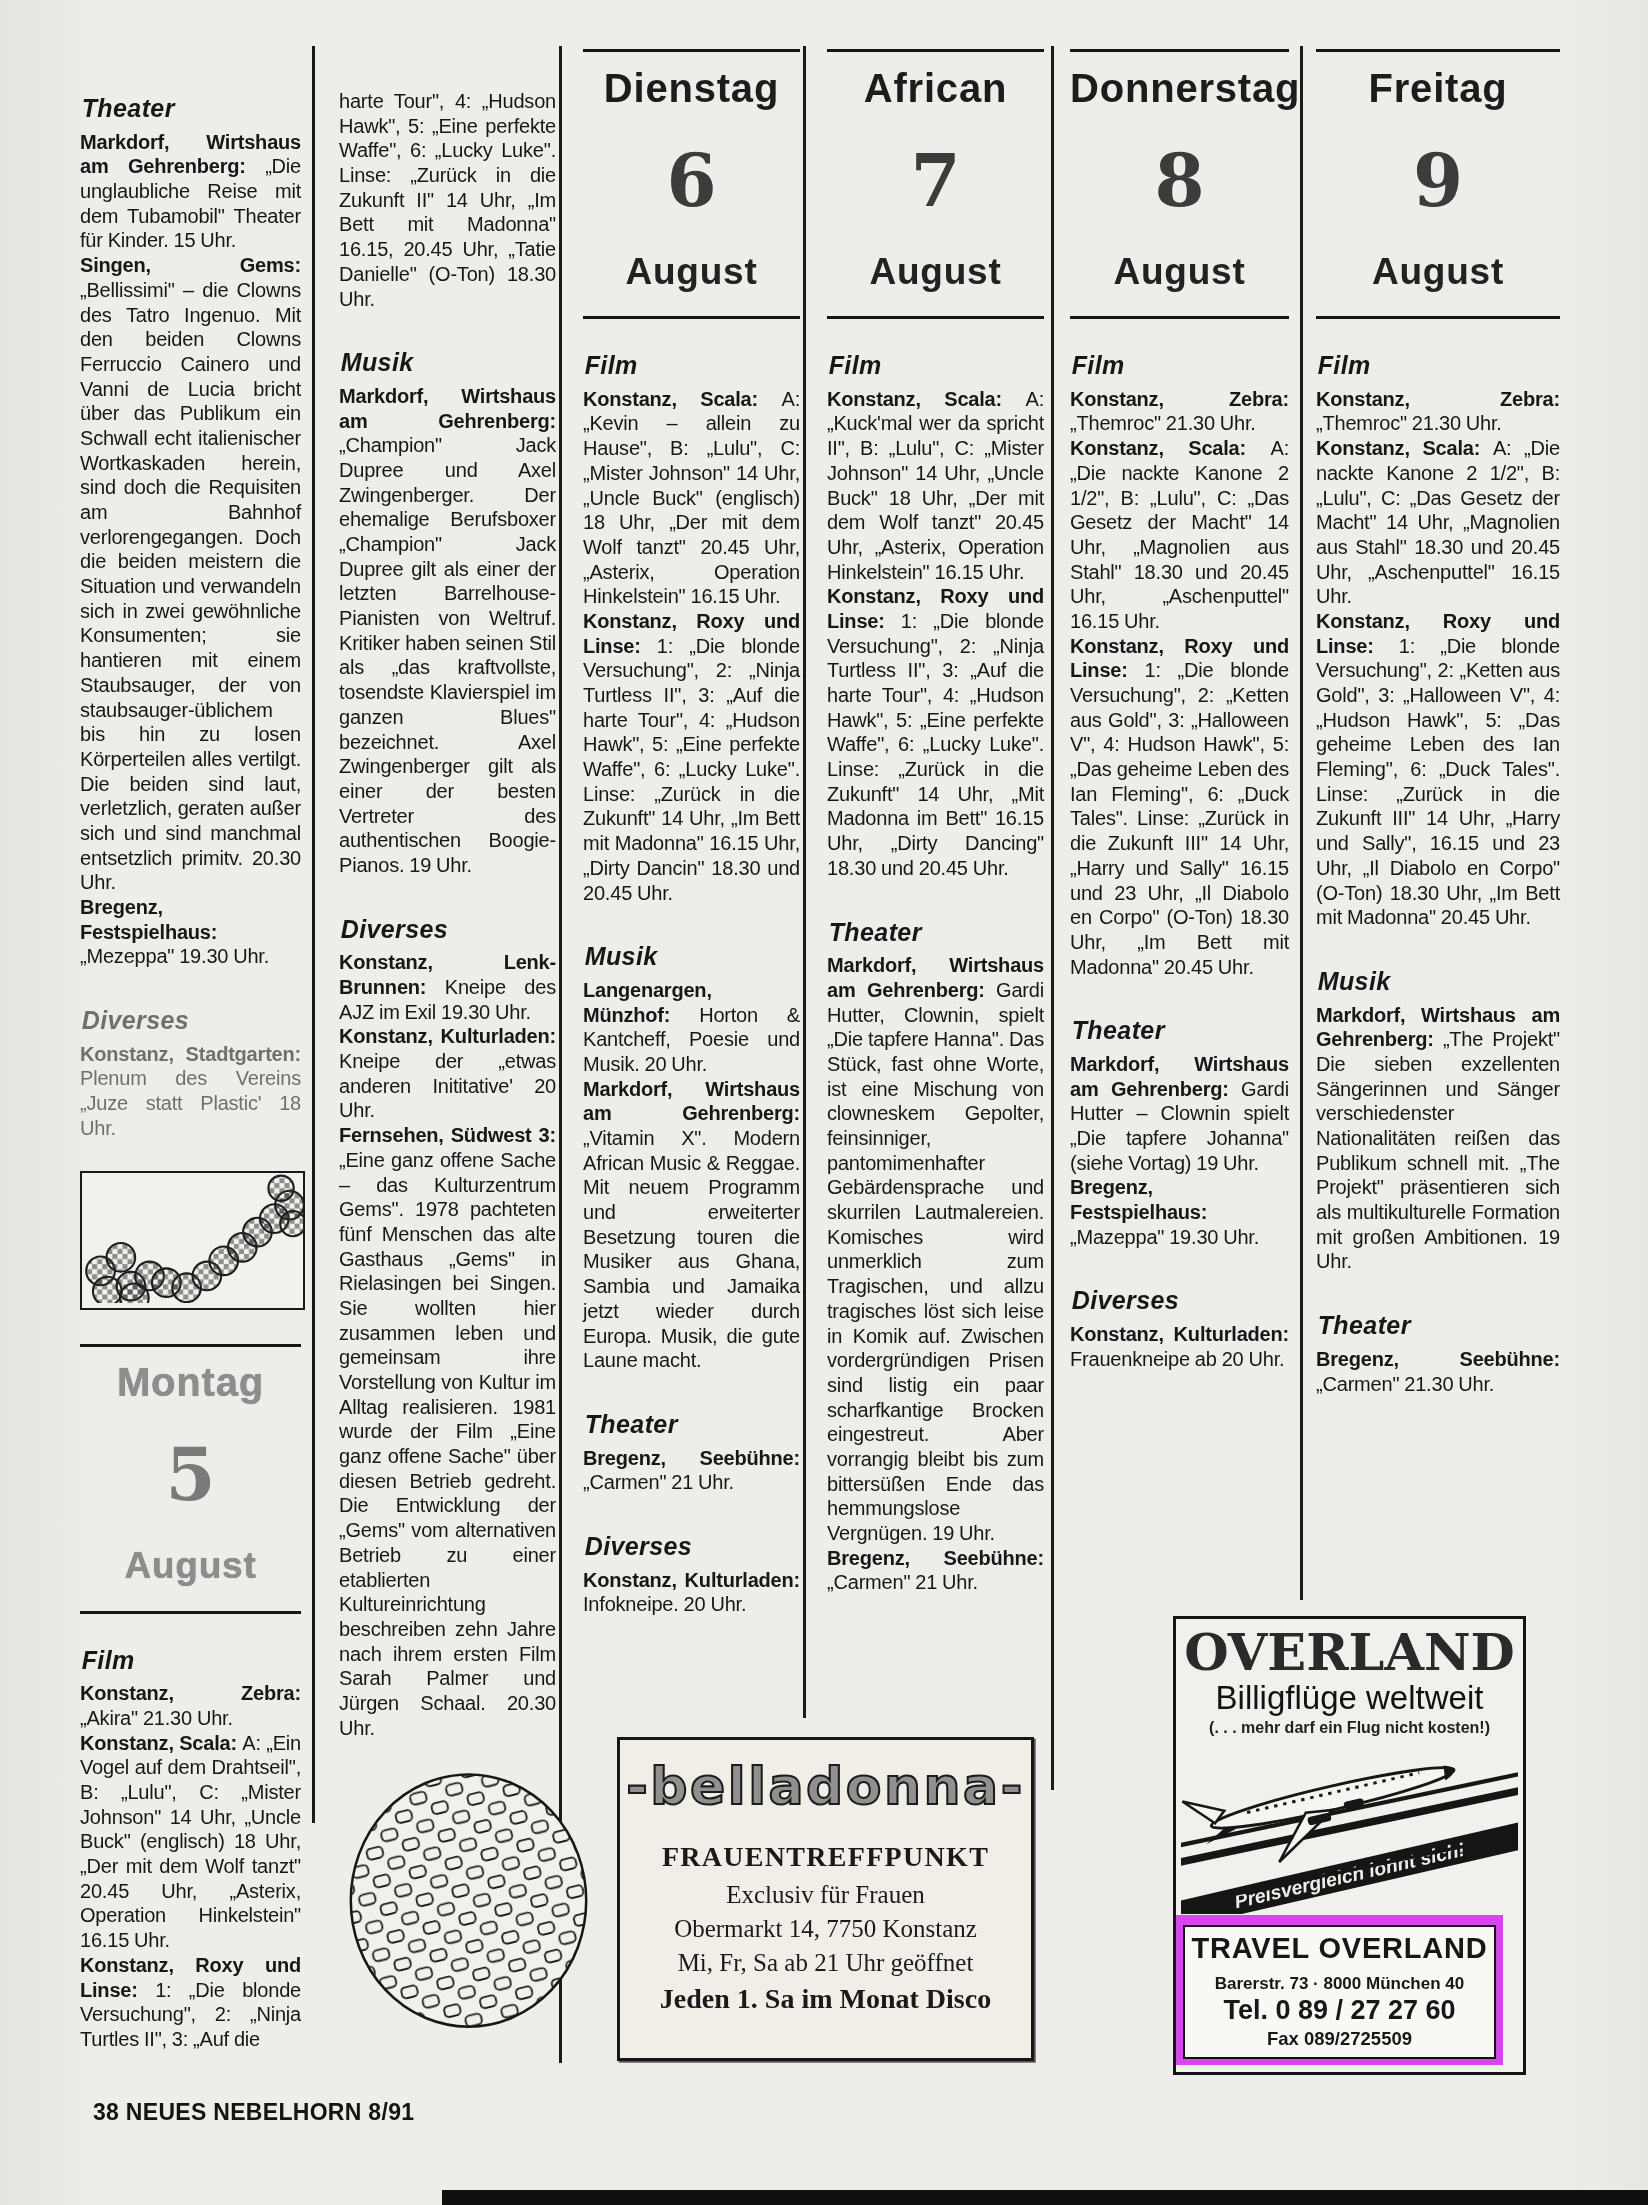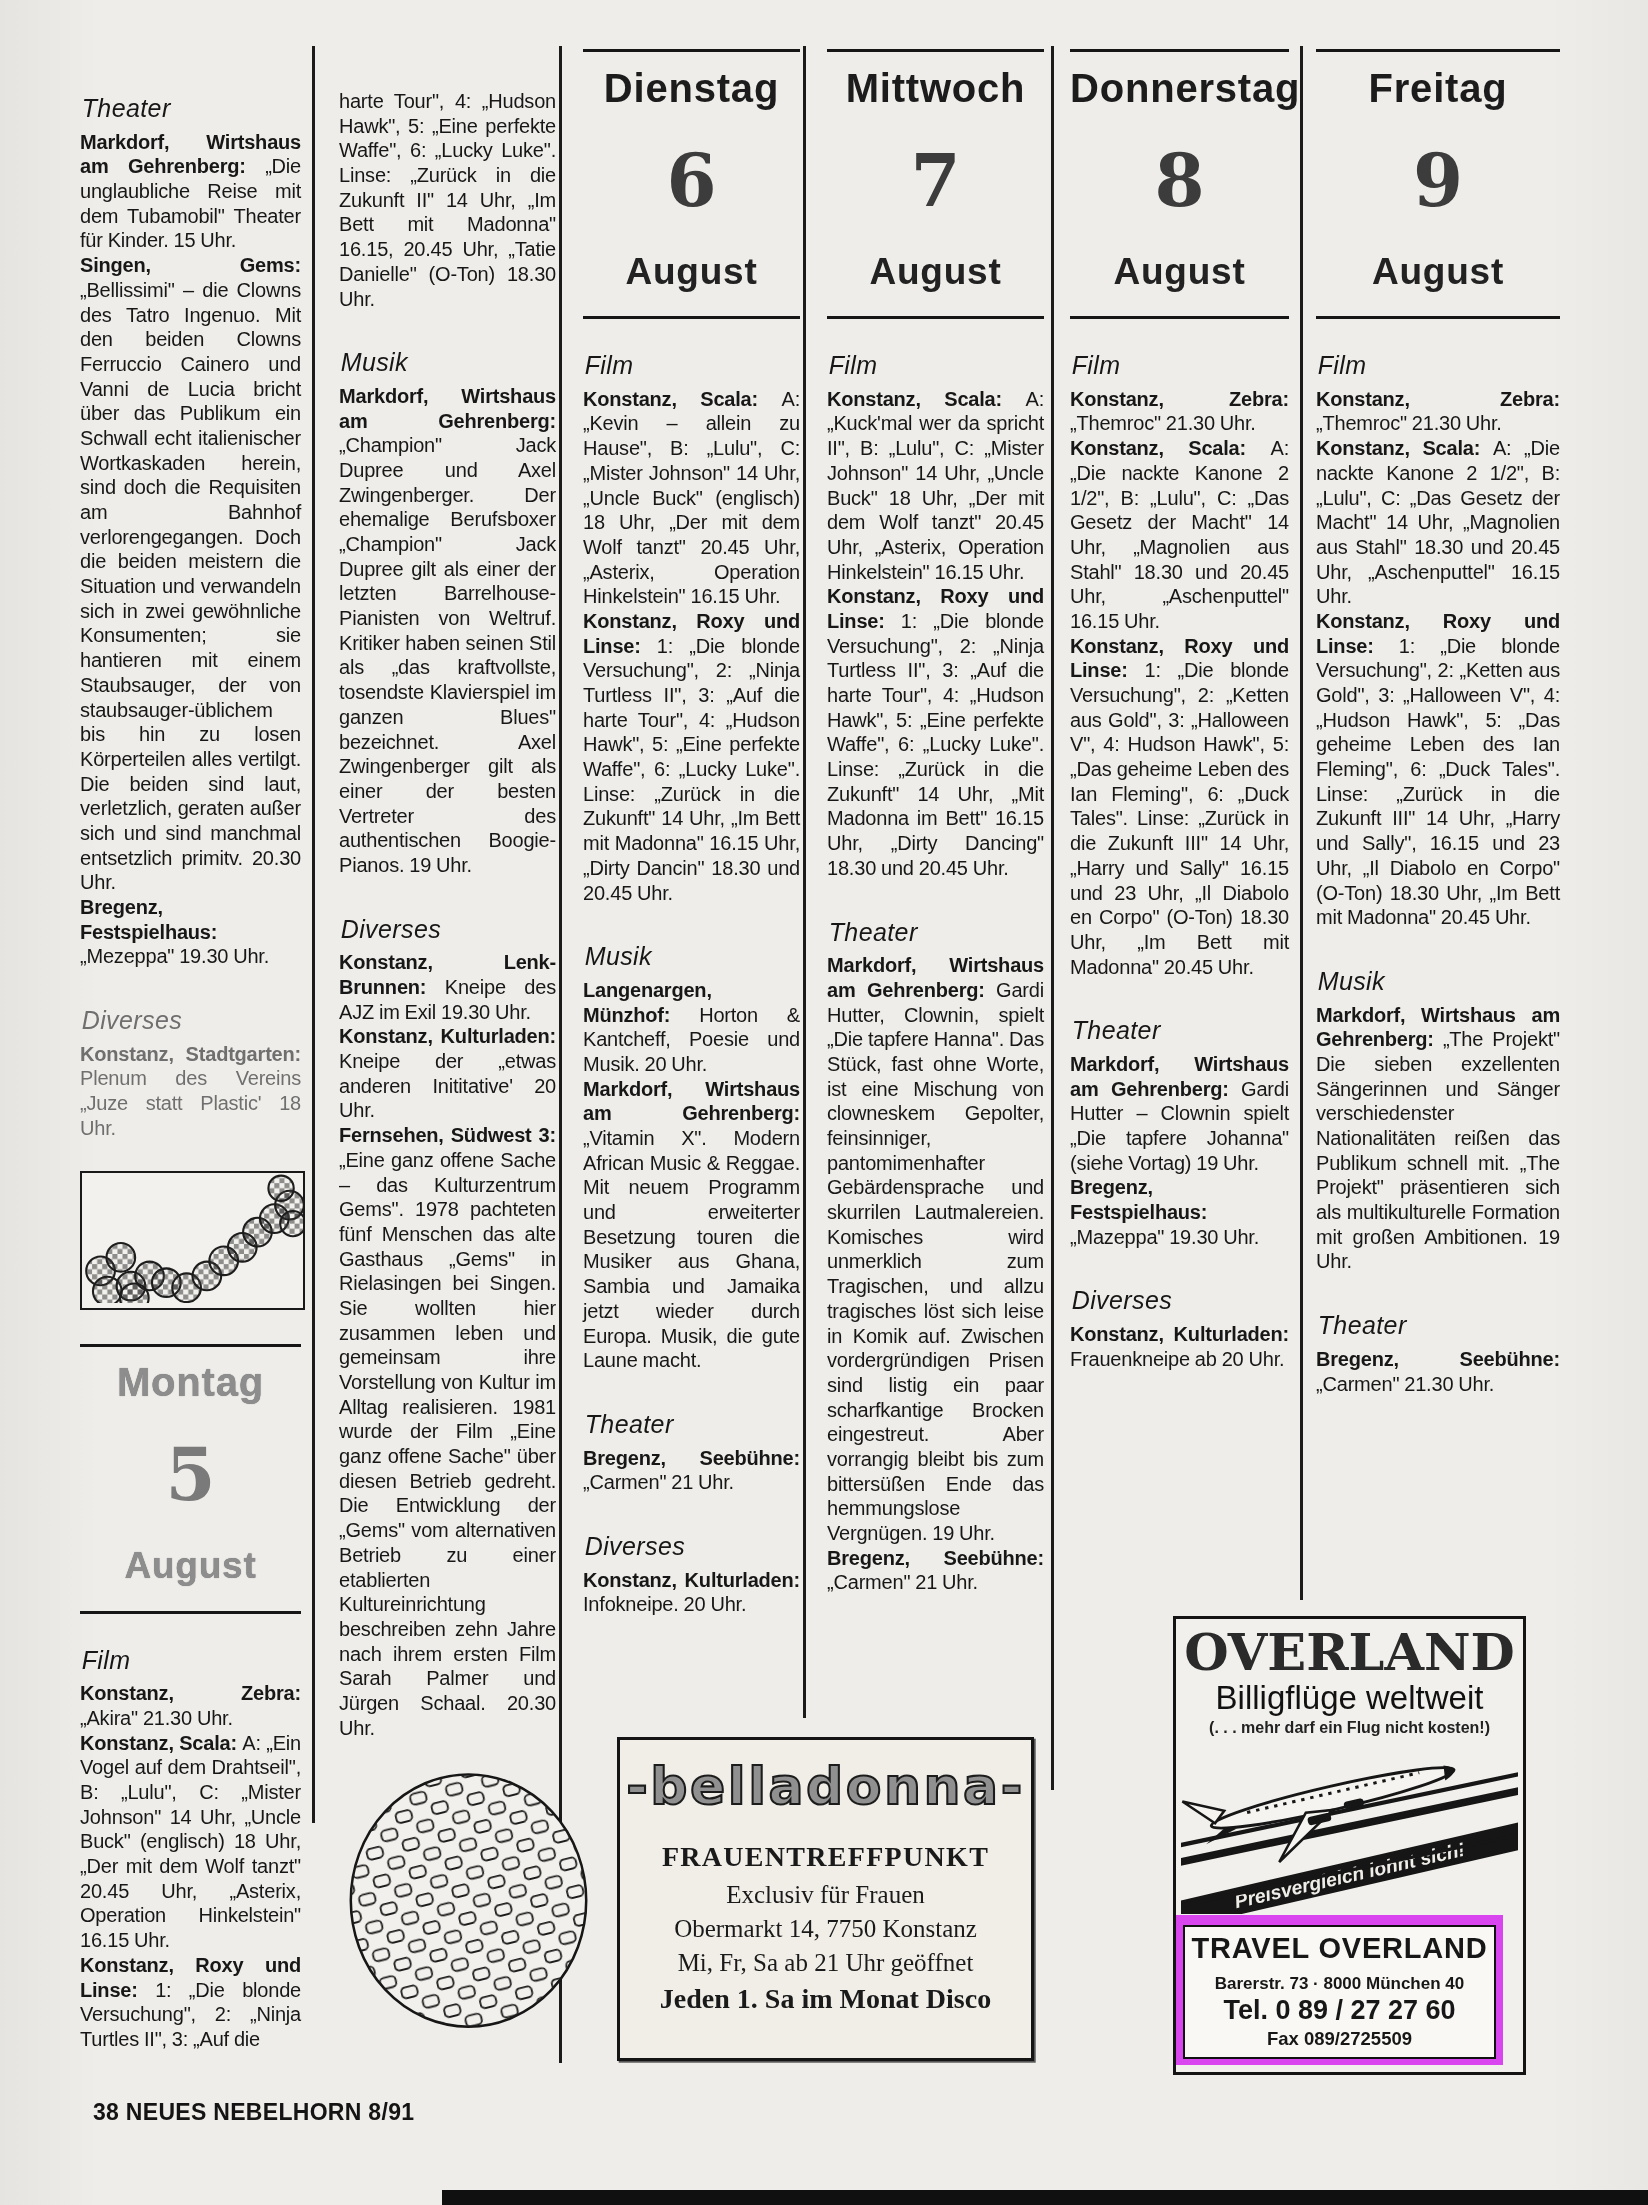--- a/index.html
+++ b/index.html
@@ -5,21 +5,21 @@
   html,body{margin:0;padding:0;background:#c9c7c3;}
   .page{
     position:relative;width:1648px;height:2205px;margin:0 auto;
     background:linear-gradient(90deg,#e6e4e0 0%,#efede9 6%,#efede9 94%,#e9e7e3 100%);
     font-family:"Liberation Sans",sans-serif;color:#171717;overflow:hidden;
   }
   .vsep{position:absolute;top:46px;width:2.5px;background:#1b1b1b;}
   .col{position:absolute;}
   .section{margin-top:37px;}
   .sections > .section:first-child{margin-top:0;}
-  .sec-h{font-style:italic;font-weight:normal;font-size:25px;margin:0 0 6.7px 1.7px;letter-spacing:0.4px;}
+  .sec-h{font-style:italic;font-weight:bold;font-size:25px;margin:0 0 6.7px 1.7px;letter-spacing:0.4px;}
   .para{margin:0;font-size:20px;line-height:1.235;text-align:justify;hyphens:auto;-webkit-hyphens:auto;word-spacing:-0.4px;letter-spacing:-0.2px;}
   .para b{font-weight:bold;}
   .faded, .faded b{color:#6f6f6f;}
   .day-header{border-top:3.4px solid #161616;border-bottom:3.4px solid #161616;text-align:center;padding:13.5px 0 23.6px;}
   .day-name{font-size:40px;font-weight:bold;letter-spacing:0.8px;color:#1c1c1c;}
   .day-num{font-family:"DejaVu Serif",serif;font-size:72px;font-weight:bold;margin-top:34px;color:#3c3c3c;line-height:1;}
   .day-month{font-size:37px;font-weight:bold;margin-top:34px;letter-spacing:0.8px;color:#222;}
   .day-header.gray{margin-top:34px;}
   .day-header.gray .day-name,.day-header.gray .day-month{color:#8d8d8d;text-shadow:0 0 0.8px #666;}
   .day-header.gray .day-num{color:#7a7a7a;}
@@ -174,21 +174,21 @@
         </div>
         <div class="section">
           <div class="sec-h">Diverses</div>
           <p class="para"><b>Konstanz, Kulturladen: </b><span>Infokneipe. 20 Uhr.</span></p>
         </div>
       </div>
   </div>
 
   <div class="col" id="col4" style="left:827px;top:49px;width:217px">
     <div class="day-header">
-      <div class="day-name">Mittwoch</div>
+      <div class="day-name">African</div>
       <div class="day-num">7</div>
       <div class="day-month">August</div>
     </div>
     <div class="sections after-head">
         <div class="section">
           <div class="sec-h">Film</div>
           <p class="para"><b>Konstanz, Scala: </b><span>A: „Kuck'mal wer da spricht II", B: „Lulu", C: „Mister Johnson" 14 Uhr, „Uncle Buck" 18 Uhr, „Der mit dem Wolf tanzt" 20.45 Uhr, „Asterix, Operation Hinkelstein" 16.15 Uhr.</span></p>
           <p class="para"><b>Konstanz, Roxy und Linse: </b><span>1: „Die blonde Versuchung", 2: „Ninja Turtless II", 3: „Auf die harte Tour", 4: „Hudson Hawk", 5: „Eine perfekte Waffe", 6: „Lucky Luke". Linse: „Zurück in die Zukunft" 14 Uhr, „Mit Madonna im Bett" 16.15 Uhr, „Dirty Dancing" 18.30 und 20.45 Uhr.</span></p>
         </div>
         <div class="section">

